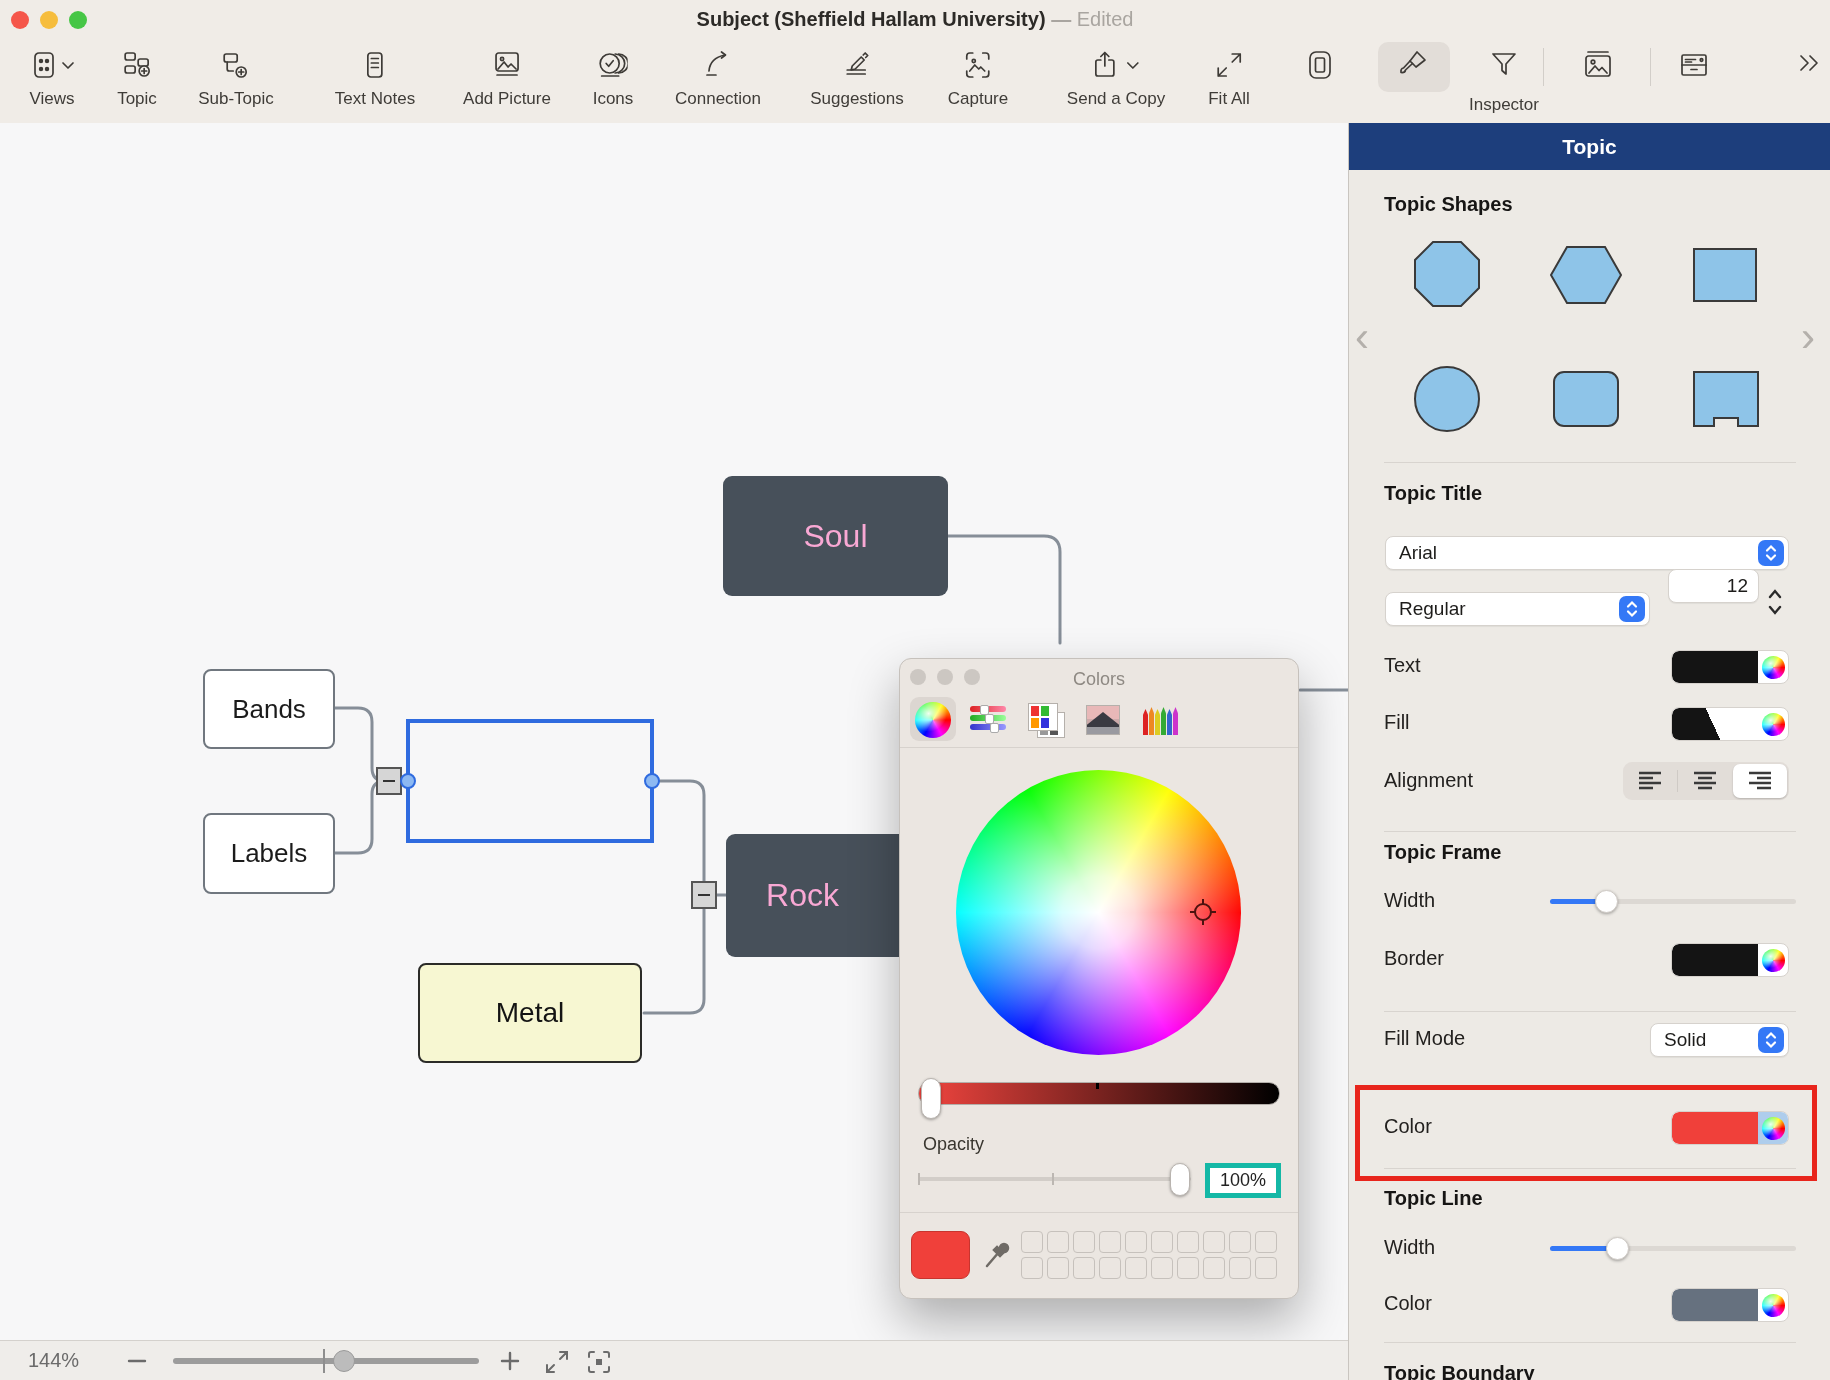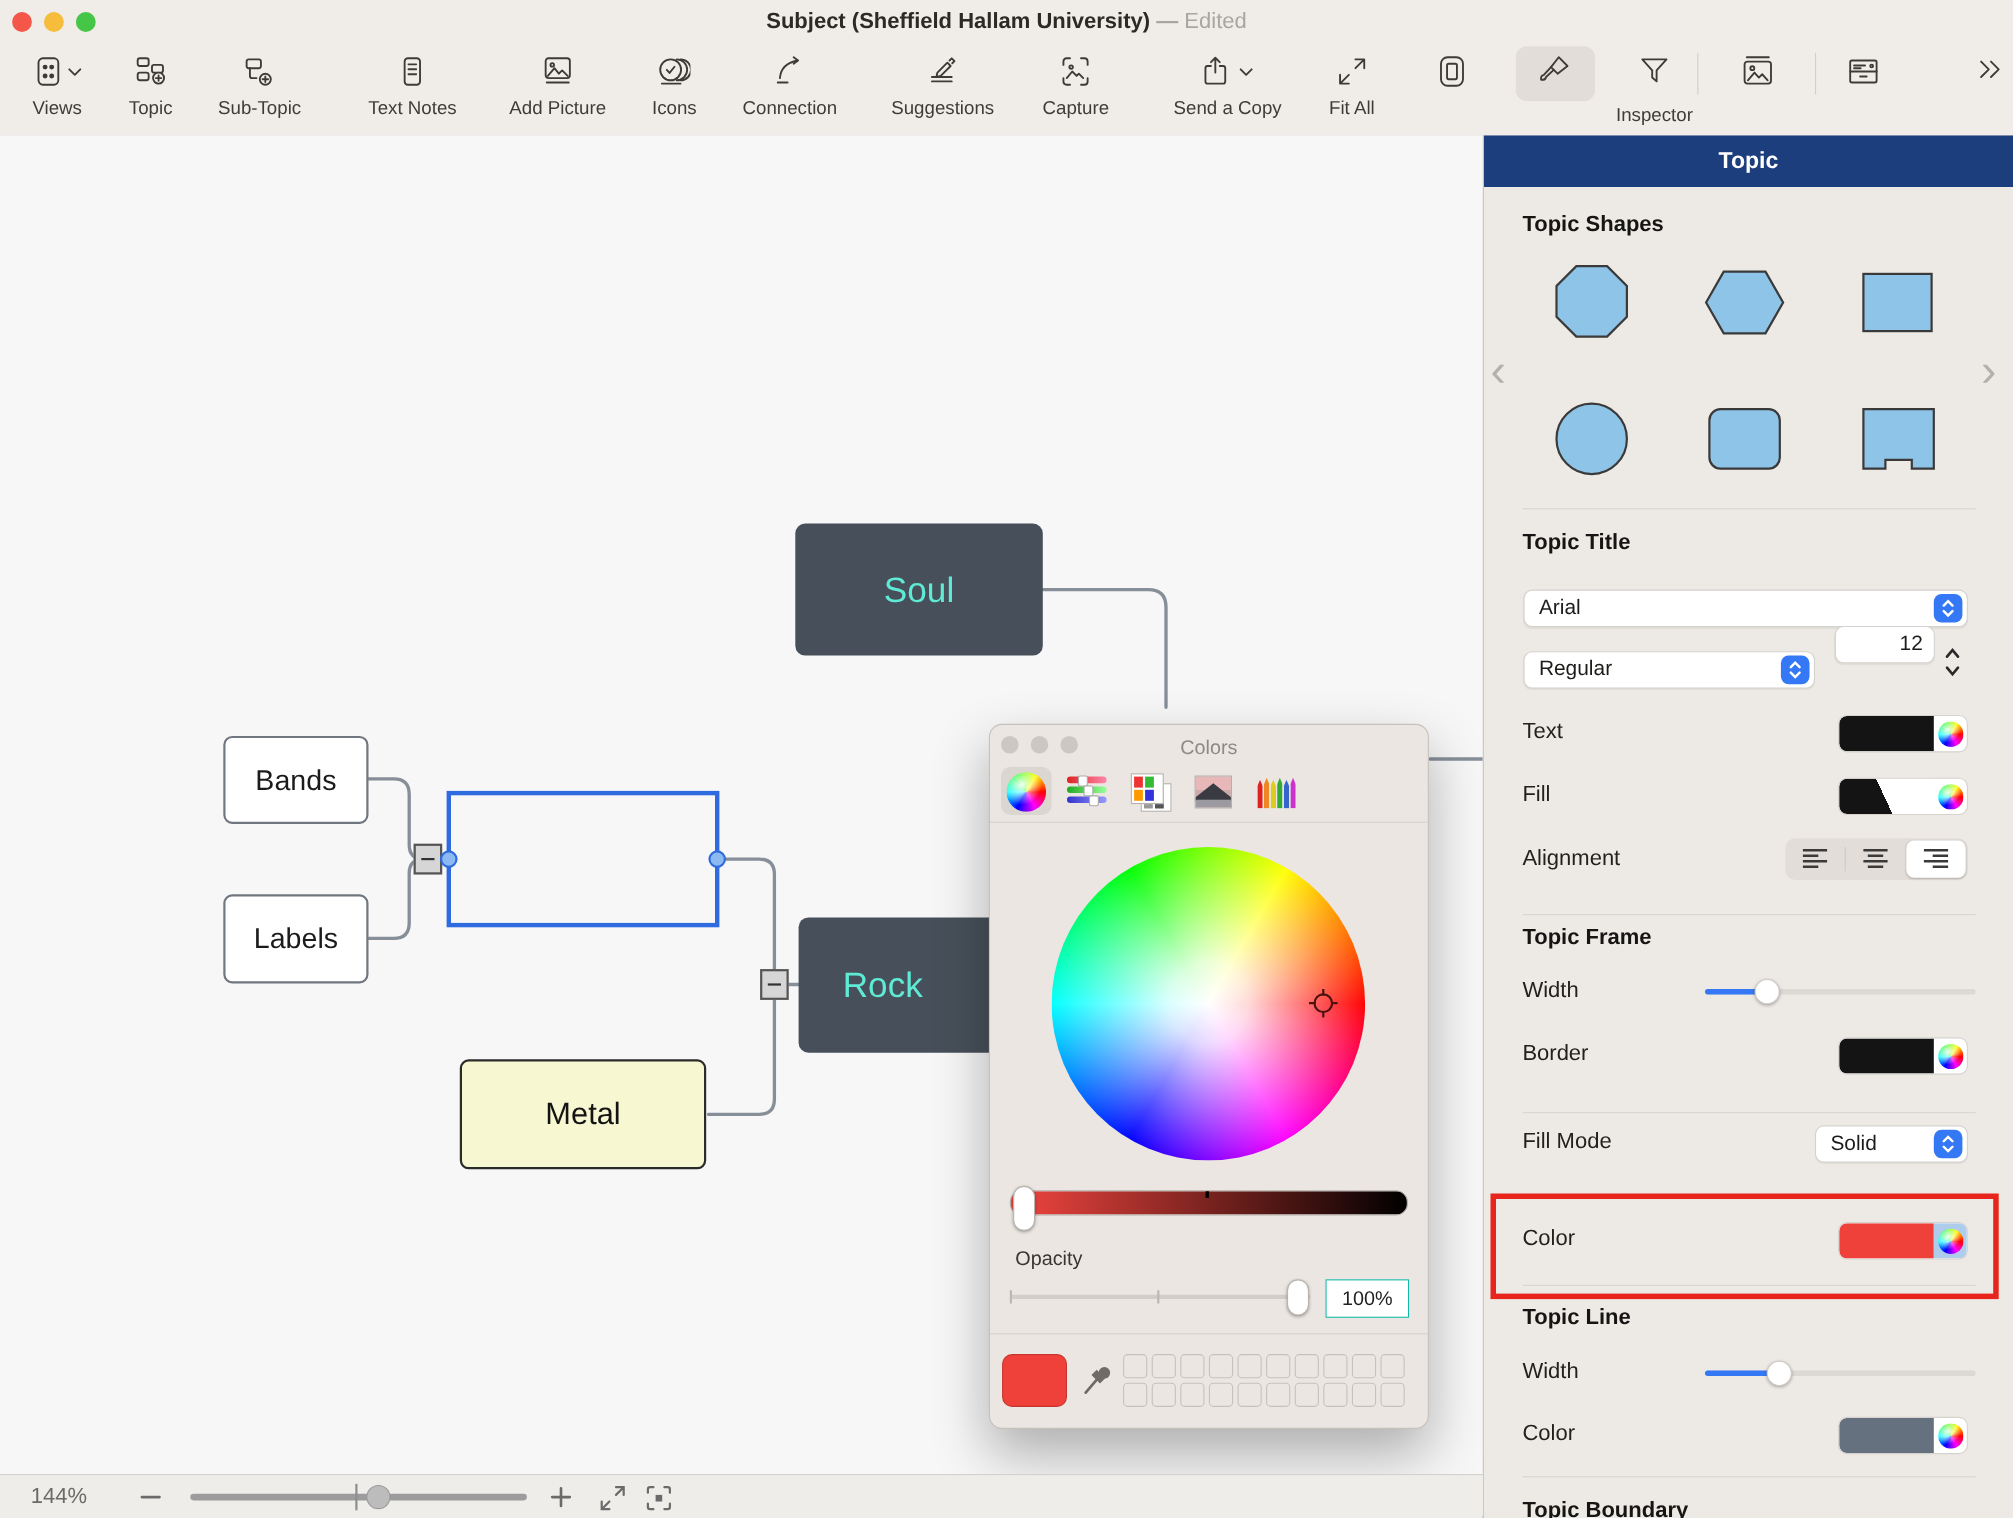--- a/index.html
+++ b/index.html
@@ -20,21 +20,21 @@
   .tb-btn .lb{font-size:17px;margin-top:3px;white-space:nowrap;}
   .tb-ic{position:absolute;top:48px;transform:translateX(-50%);}
   .tb-sep{position:absolute;top:48px;width:1px;height:38px;background:#d2cec9;}
   .brush-bg{position:absolute;left:1378px;top:42px;width:72px;height:50px;border-radius:10px;background:#e2ddd8;}
   .insp-lb{position:absolute;top:95px;transform:translateX(-50%);font-size:17px;color:#3f3c38;}
   svg.icn{stroke:#3e3b37;fill:none;stroke-width:1.7;stroke-linecap:round;stroke-linejoin:round;}
   
   .canvas{position:absolute;left:0;top:123px;width:1348px;height:1217px;background:#f7f7f8;}
   .node{position:absolute;box-sizing:border-box;display:flex;align-items:center;justify-content:center;}
   .node.white{background:#fff;border:2px solid #70777f;border-radius:8px;font-size:26px;color:#1b1b1b;}
-  .node.dark{border-radius:9px;color:#5eead4;font-size:32px;}
+  .node.dark{border-radius:9px;color:#f9a8d4;font-size:32px;}
   .sel-frame{position:absolute;border:4px solid #2f6bdf;box-sizing:border-box;}
   .handle{position:absolute;width:16px;height:16px;border-radius:50%;background:#8db9f2;border:2px solid #2f6bdf;box-sizing:border-box;}
   .badge{position:absolute;width:26px;height:28px;background:#d6d6d6;border:2px solid #555;box-sizing:border-box;display:flex;align-items:center;justify-content:center;}
   .badge::after{content:"";width:12px;height:2.5px;background:#333;}
   
   .dialog{position:absolute;left:899px;top:630px;width:400px;height:641px;background:#ebe6e1;border:1px solid #c6c1bc;
     border-radius:12px;box-shadow:0 22px 50px rgba(0,0,0,.3);box-sizing:border-box;margin-top:28px;}
   .d-tl{position:absolute;top:10px;width:16px;height:16px;border-radius:50%;background:#ccc7c2;}
   .d-title{position:absolute;left:0;right:0;top:10px;text-align:center;font-size:18px;color:#8e8983;}
   .d-tabsel{position:absolute;left:10px;top:38px;width:46px;height:44px;border-radius:9px;background:#dcd6d1;}
@@ -43,21 +43,21 @@
     conic-gradient(from 90deg,#f00,#f0f,#00f,#0ff,#0f0,#ff0,#f00);}
   .d-div{position:absolute;left:0;right:0;height:1px;background:#d7d2cd;}
   .wheel{position:absolute;left:56px;top:111px;width:285px;height:285px;border-radius:50%;
     background:radial-gradient(circle,#fff 0%,rgba(255,255,255,.85) 18%,rgba(255,255,255,0) 72%),
     conic-gradient(from 90deg,#f00,#f0f,#00f,#0ff,#0f0,#ff0,#f00);}
   .bright{position:absolute;left:18px;top:423px;width:362px;height:23px;border-radius:11px;border:1px solid #b3aea9;
     background:linear-gradient(to right,#f2453f,#000);box-sizing:border-box;}
   .pill{position:absolute;background:#fff;border:1px solid #b9b4af;border-radius:10px;box-shadow:0 1px 3px rgba(0,0,0,.35);box-sizing:border-box;}
   .op-track{position:absolute;left:18px;top:518px;width:273px;height:4px;background:#d2cdc8;border-radius:2px;}
   .op-tick{position:absolute;width:2px;height:12px;background:#bcb7b2;top:514px;}
-  .val-box{position:absolute;left:305px;top:504px;width:76px;height:35px;background:#fff;border:1px solid #14b8a6;
+  .val-box{position:absolute;left:305px;top:504px;width:76px;height:35px;background:#fff;border:5px solid #14b8a6;
     display:flex;align-items:center;justify-content:center;font-size:18px;color:#222;box-sizing:border-box;}
   .cur-swatch{position:absolute;left:11px;top:572px;width:59px;height:48px;border-radius:9px;border:1px solid #c8342e;box-sizing:border-box;}
   .grid-cell{width:22px;height:22px;border:1.5px solid #c6c1bc;border-radius:4px;box-sizing:border-box;}
   
   .sidebar{position:absolute;left:1348px;top:123px;width:482px;height:1257px;background:#edeae5;border-left:1px solid #c9c5c0;box-sizing:border-box;overflow:hidden;}
   .sb-header{position:absolute;left:0;top:0;width:100%;height:47px;display:flex;align-items:center;justify-content:center;
     color:#fff;font-weight:bold;font-size:21px;}
   .sb-sect{position:absolute;left:35px;font-size:20px;font-weight:bold;color:#161514;}
   .sb-lab{position:absolute;left:35px;font-size:20px;color:#23211f;}
   .sb-div{position:absolute;left:35px;width:412px;height:1px;background:#d8d4cf;}

